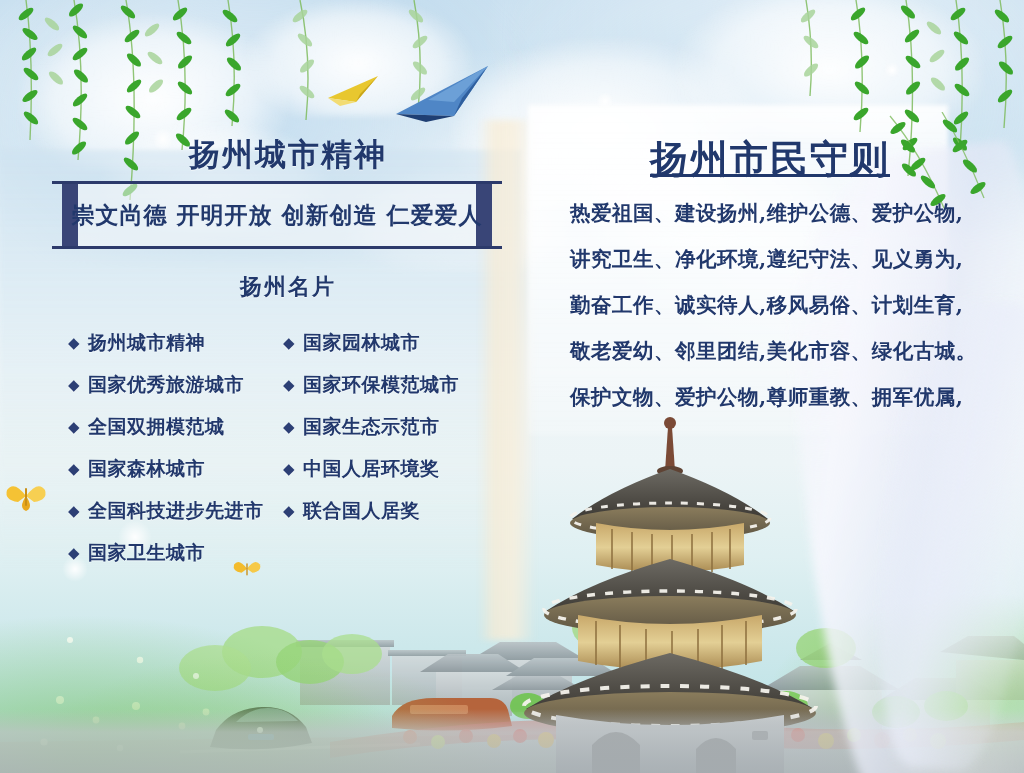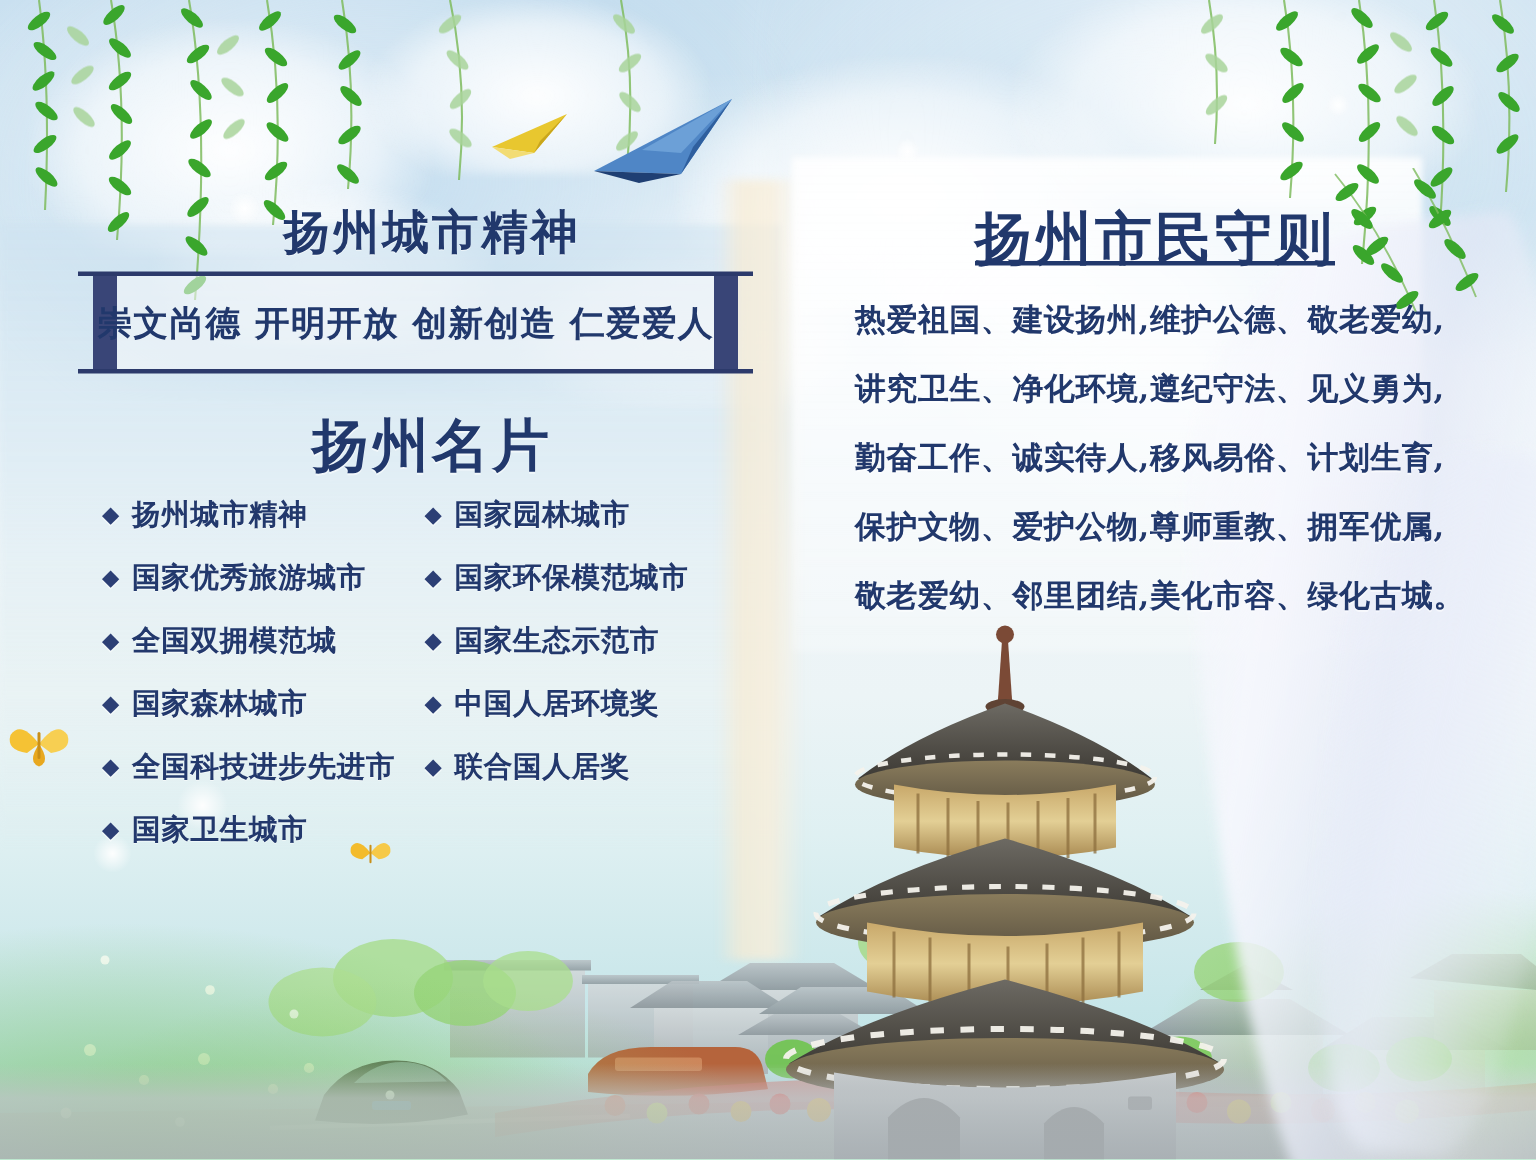--- a/index.html
+++ b/index.html
@@ -7,21 +7,21 @@
     margin: 0;
     padding: 0;
     background: #ffffff;
   }
   #poster {
     position: relative;
     width: 1024px;
     height: 773px;
     overflow: hidden;
     font-family: "DejaVu Serif", "Liberation Serif", serif;
-    background: #86efac;
+    background: #22c55e;
     -webkit-font-smoothing: antialiased;
   }
 
   
   .sky {
     position: absolute; inset: 0;
     background:
       radial-gradient(ellipse 50% 32% at 78% 4%,  rgba(255,255,255,.92), rgba(255,255,255,0) 62%),
       radial-gradient(ellipse 38% 26% at 20% 10%, rgba(255,255,255,.85), rgba(255,255,255,0) 64%),
       radial-gradient(ellipse 46% 24% at 50% 22%, rgba(255,255,255,.72), rgba(255,255,255,0) 66%),
@@ -111,39 +111,39 @@
   .heading {
     position: absolute;
     color: #21386c;
     font-weight: 700;
     letter-spacing: 2px;
     text-align: center;
     white-space: nowrap;
     text-shadow: 0 1px 0 rgba(255,255,255,.55);
   }
   #spirit-title { left: 118px; top: 134px; width: 340px; font-size: 31px; }
-  #cards-title  { left: 118px; top: 272px; width: 340px; font-size: 38px; }
+  #cards-title  { left: 118px; top: 272px; width: 340px; font-size: 22px; }
   #code-title   { left: 610px; top: 134px; width: 320px; font-size: 38px; text-decoration: underline; }
 
   
   .motto-frame { position: absolute; left: 52px; top: 181px; width: 450px; height: 68px; }
   .motto-frame .rule {
     position: absolute; left: 0; width: 100%; height: 3px; background: #2c3a6b;
   }
   .motto-frame .rule.top { top: 0; }
   .motto-frame .rule.bottom { bottom: 0; }
   .motto-frame .bar {
     position: absolute; top: 3px; bottom: 3px; width: 16px; background: #394577;
   }
   .motto-frame .bar.left  { left: 10px; }
   .motto-frame .bar.right { right: 10px; }
   .motto-frame .inner {
     position: absolute; left: 26px; right: 26px; top: 3px; bottom: 3px;
     background: rgba(246,247,250,.55);
-    display: flex; align-items: center; justify-content: flex-end;
+    display: flex; align-items: center; justify-content: center;
   }
   .motto-text {
     color: #21386c; font-size: 23px; font-weight: 700; letter-spacing: 1px; white-space: nowrap;
   }
 
   
   #cards-list {
     position: absolute; left: 68px; top: 322px; width: 420px;
     display: grid;
     grid-template-columns: 205px 205px;
@@ -786,20 +786,20 @@
     </div>
     <div class="card-item empty">
       <span class="bullet">◆</span>
       <span></span>
     </div>
   </div>
 
   <div class="heading" id="code-title">扬州市民守则</div>
 
   <div id="code-lines">
-    <div class="code-line">热爱祖国、建设扬州,维护公德、敬老爱幼,</div>
+    <div class="code-line">热爱祖国、建设扬州,维护公德、爱护公物,</div>
     <div class="code-line">讲究卫生、净化环境,遵纪守法、见义勇为,</div>
     <div class="code-line">勤奋工作、诚实待人,移风易俗、计划生育,</div>
+    <div class="code-line">敬老爱幼、邻里团结,美化市容、绿化古城。</div>
     <div class="code-line">保护文物、爱护公物,尊师重教、拥军优属,</div>
-    <div class="code-line">敬老爱幼、邻里团结,美化市容、绿化古城。</div>
   </div>
 
 </div>
 
 </body></html>

